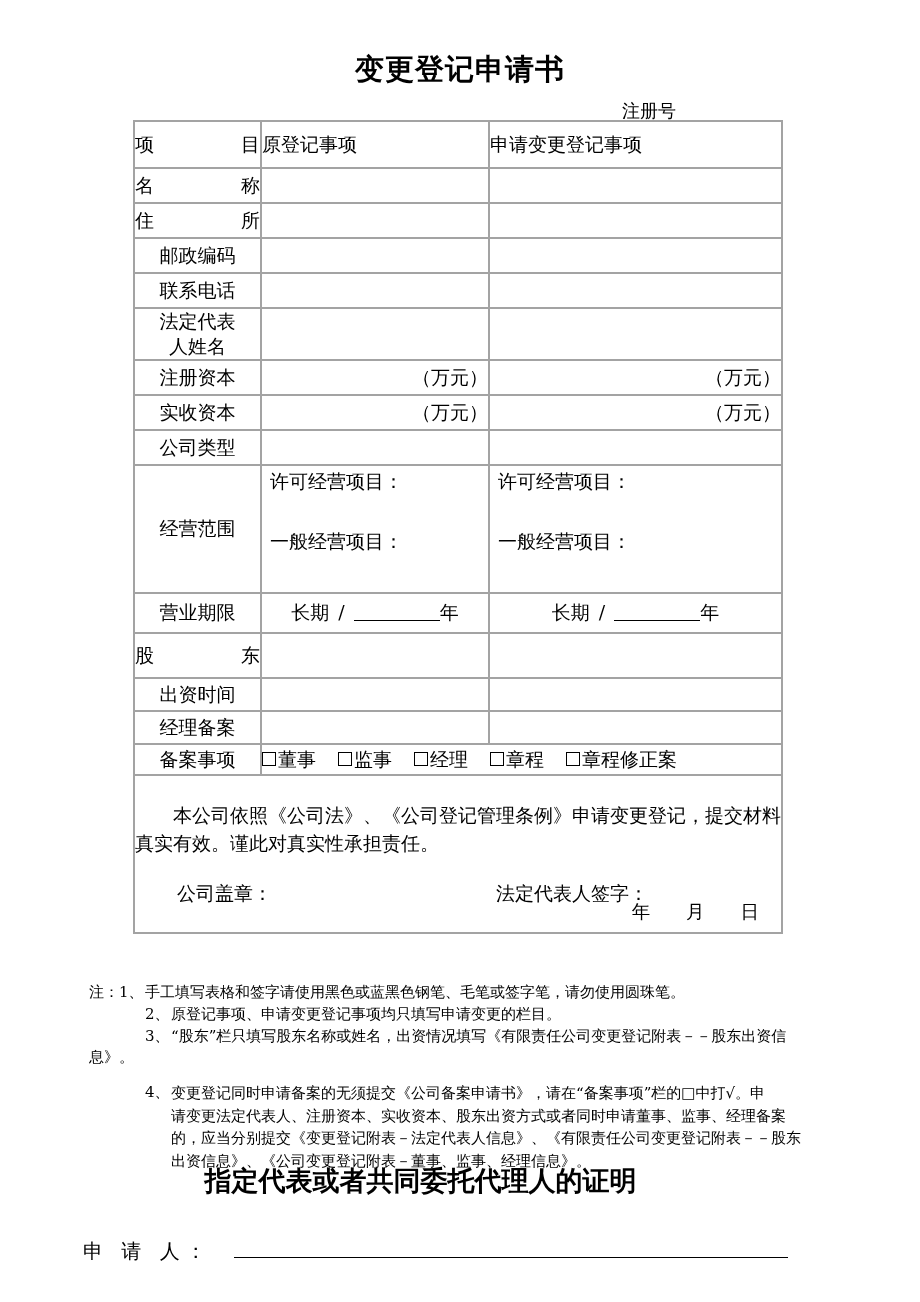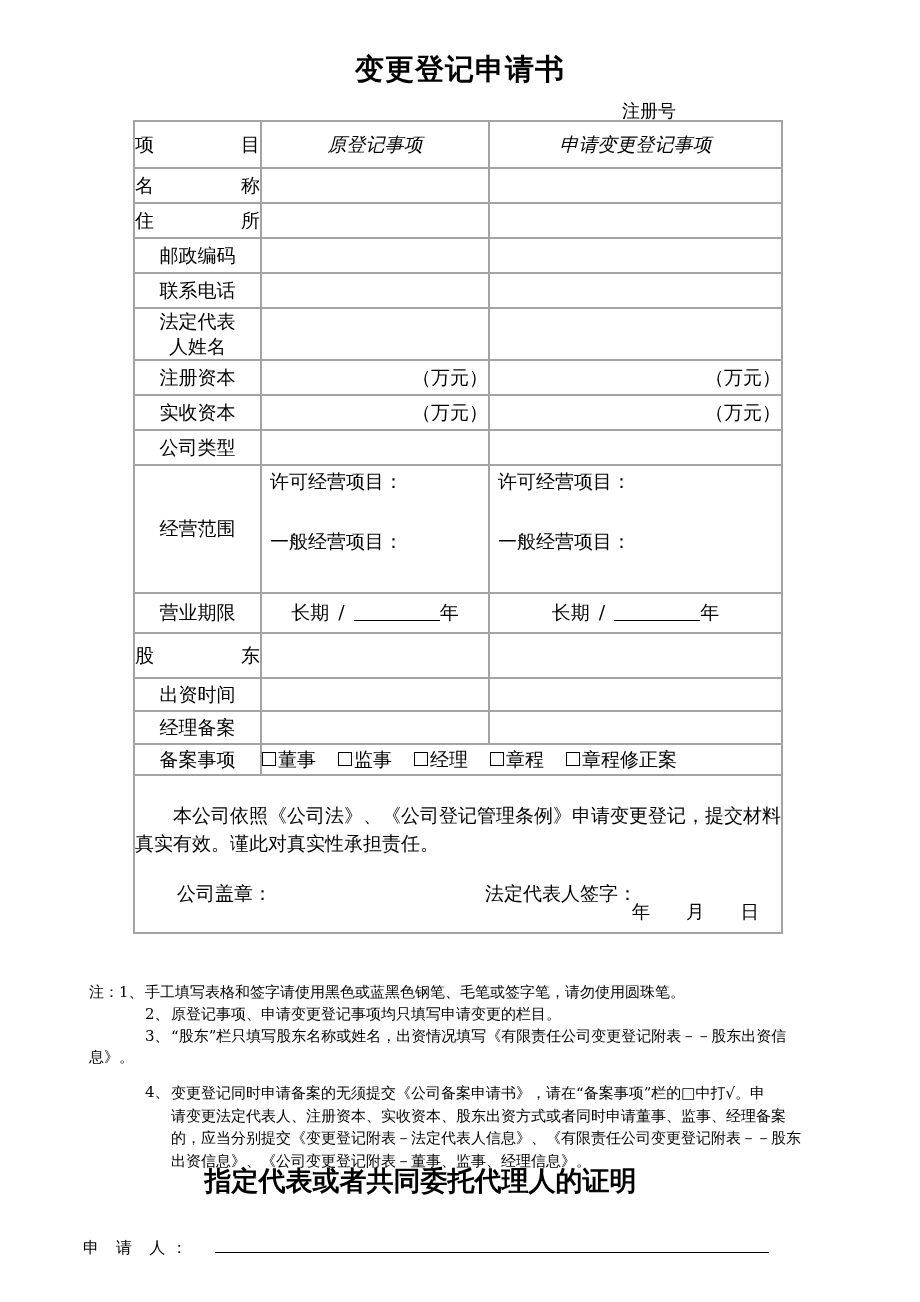--- a/index.html
+++ b/index.html
@@ -84,24 +84,22 @@
   .h-row    { height: 35px; }
   .h-rep    { height: 52px; }
   .h-scope  { height: 128px; }
   .h-term   { height: 40px; }
   .h-holder { height: 45px; }
   .h-small  { height: 33px; }
   .h-file   { height: 31px; margin-top: 9px; }
   .h-decl   { height: 158px; }
 
   .head-cell {
-    text-align: center;
     font-size: 21px;
     padding: 6px 4px;
-    font-style: italic;
   }
 
   .unit-cell {
     text-align: right;
     padding: 4px 16px 4px 4px;
     font-size: 19px;
   }
 
   .scope-cell {
     vertical-align: top;
@@ -154,21 +152,21 @@
     position: relative;
   }
   .decl-body { text-indent: 2em; }
   .decl-sign {
     margin-top: 21px;
     padding-left: 42px;
     position: relative;
   }
   .decl-sign .rep {
     position: absolute;
-    left: 350px;
+    left: 361px;
     top: 0;
   }
   .decl-date {
     position: absolute;
     right: 22px;
     bottom: 6px;
     font-size: 18.5px;
     letter-spacing: 0;
   }
   .decl-date span { margin-left: 30px; }
@@ -215,21 +213,21 @@
     left: 0;
     width: 841px;
     text-align: center;
     font-size: 27px;
     font-weight: bold;
   }
   .applicant-row {
     position: absolute;
     top: 1238px;
     left: 83px;
-    font-size: 16px;
+    font-size: 20px;
     display: flex;
     align-items: baseline;
   }
   .applicant-label {
     letter-spacing: 6px;
     white-space: nowrap;
   }
   .applicant-line {
     display: inline-block;
     width: 554px;

